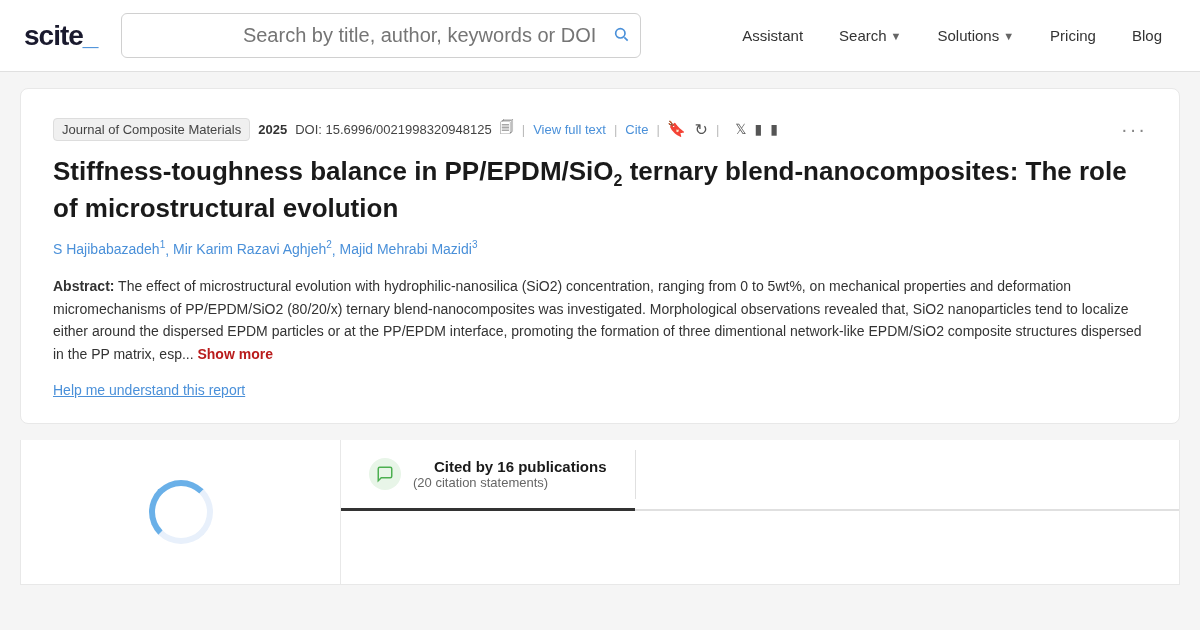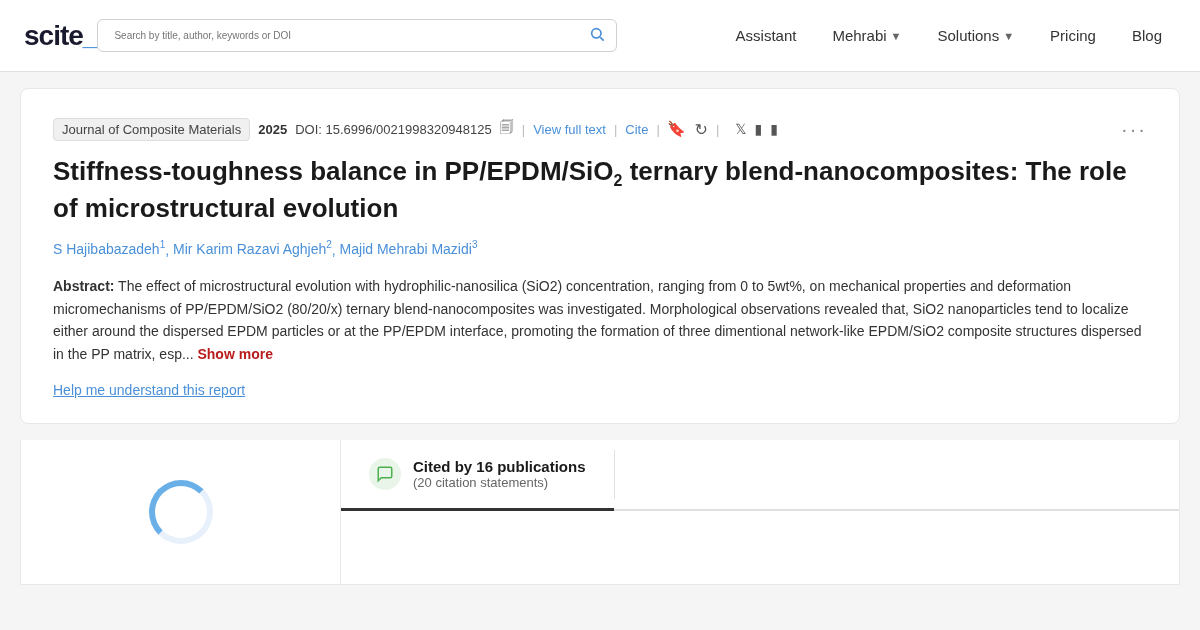--- a/index.html
+++ b/index.html
@@ -13,37 +13,39 @@
       align-items: center;
       padding: 0 24px;
       height: 72px;
       gap: 0;
     }
     .logo {
       font-size: 28px;
       font-weight: 700;
       color: #1a1a2e;
       letter-spacing: -1px;
+      margin-right: 24px;
       flex-shrink: 0;
     }
     .logo span { color: #4a90d9; }
     .search-bar {
       flex: 1;
       max-width: 520px;
       position: relative;
       margin-right: 32px;
     }
     .search-bar input {
       width: 100%;
       padding: 10px 44px 10px 16px;
       border: 1.5px solid #d0d0d0;
       border-radius: 6px;
-      font-size: 10px;
+      font-size: 20px;
       color: #888;
       outline: none;
+      text-align: right;
     }
     .search-icon-wrap {
       position: absolute;
       right: 12px;
       top: 50%;
       transform: translateY(-50%);
       color: #4a90d9;
     }
     .nav-items {
       display: flex;
@@ -209,20 +211,21 @@
       font-size: 16px;
     }
     .tab-icon.gray {
       background: #f0f0f0;
       color: #888;
     }
     .tab-label {
       font-size: 15px;
       font-weight: 700;
       color: #1a1a1a;
+      margin-left: 21px;
     }
     .tab-sublabel {
       font-size: 13px;
       color: #666;
       font-weight: 400;
     }
     .tab-divider {
       width: 1px;
       background: #e0e0e0;
       margin: 10px 0;
@@ -242,21 +245,21 @@
         <circle cx="11" cy="11" r="7"></circle>
         <line x1="17" y1="17" x2="22" y2="22"></line>
       </svg>
     </span>
   </div>
   <div class="nav-items">
     <div class="nav-item">
       <span>Assistant</span>
     </div>
     <div class="nav-item">
-      <span>Mehrabi</span>
+      <span>Search</span>
       <span class="chevron">▼</span>
     </div>
     <div class="nav-item">
       <span>Solutions</span>
       <span class="chevron">▼</span>
     </div>
     <div class="nav-item">
       <span>Pricing</span>
     </div>
     <div class="nav-item">

